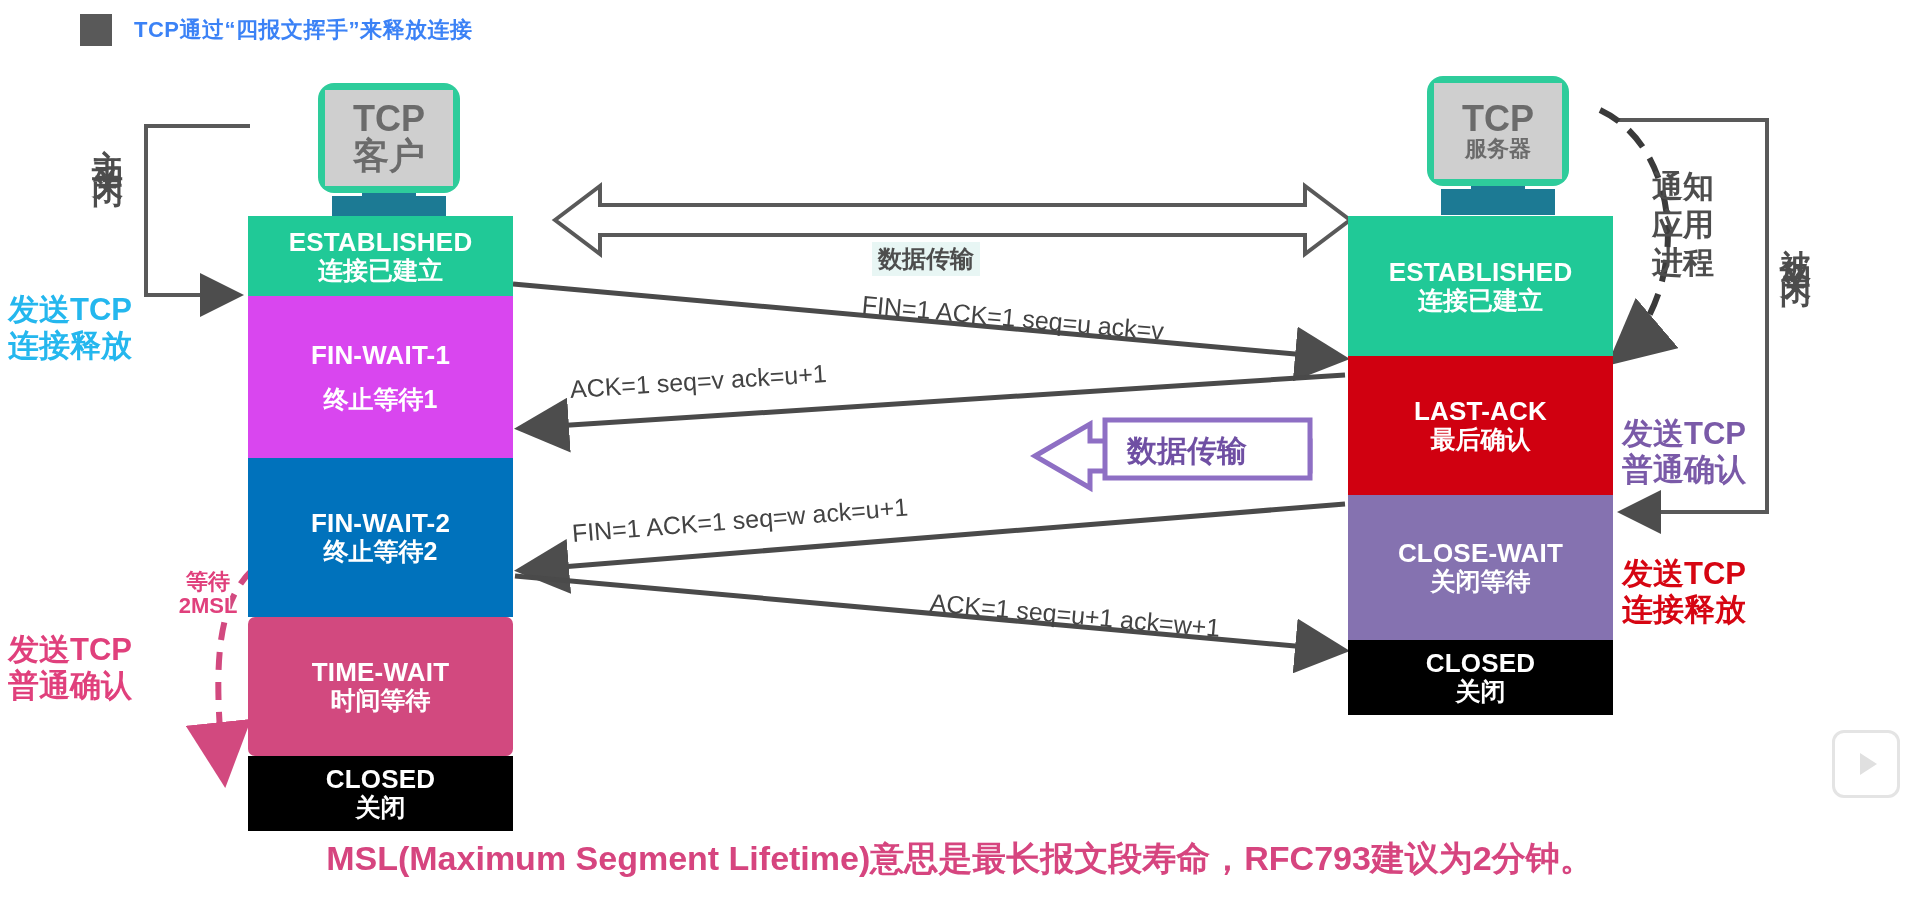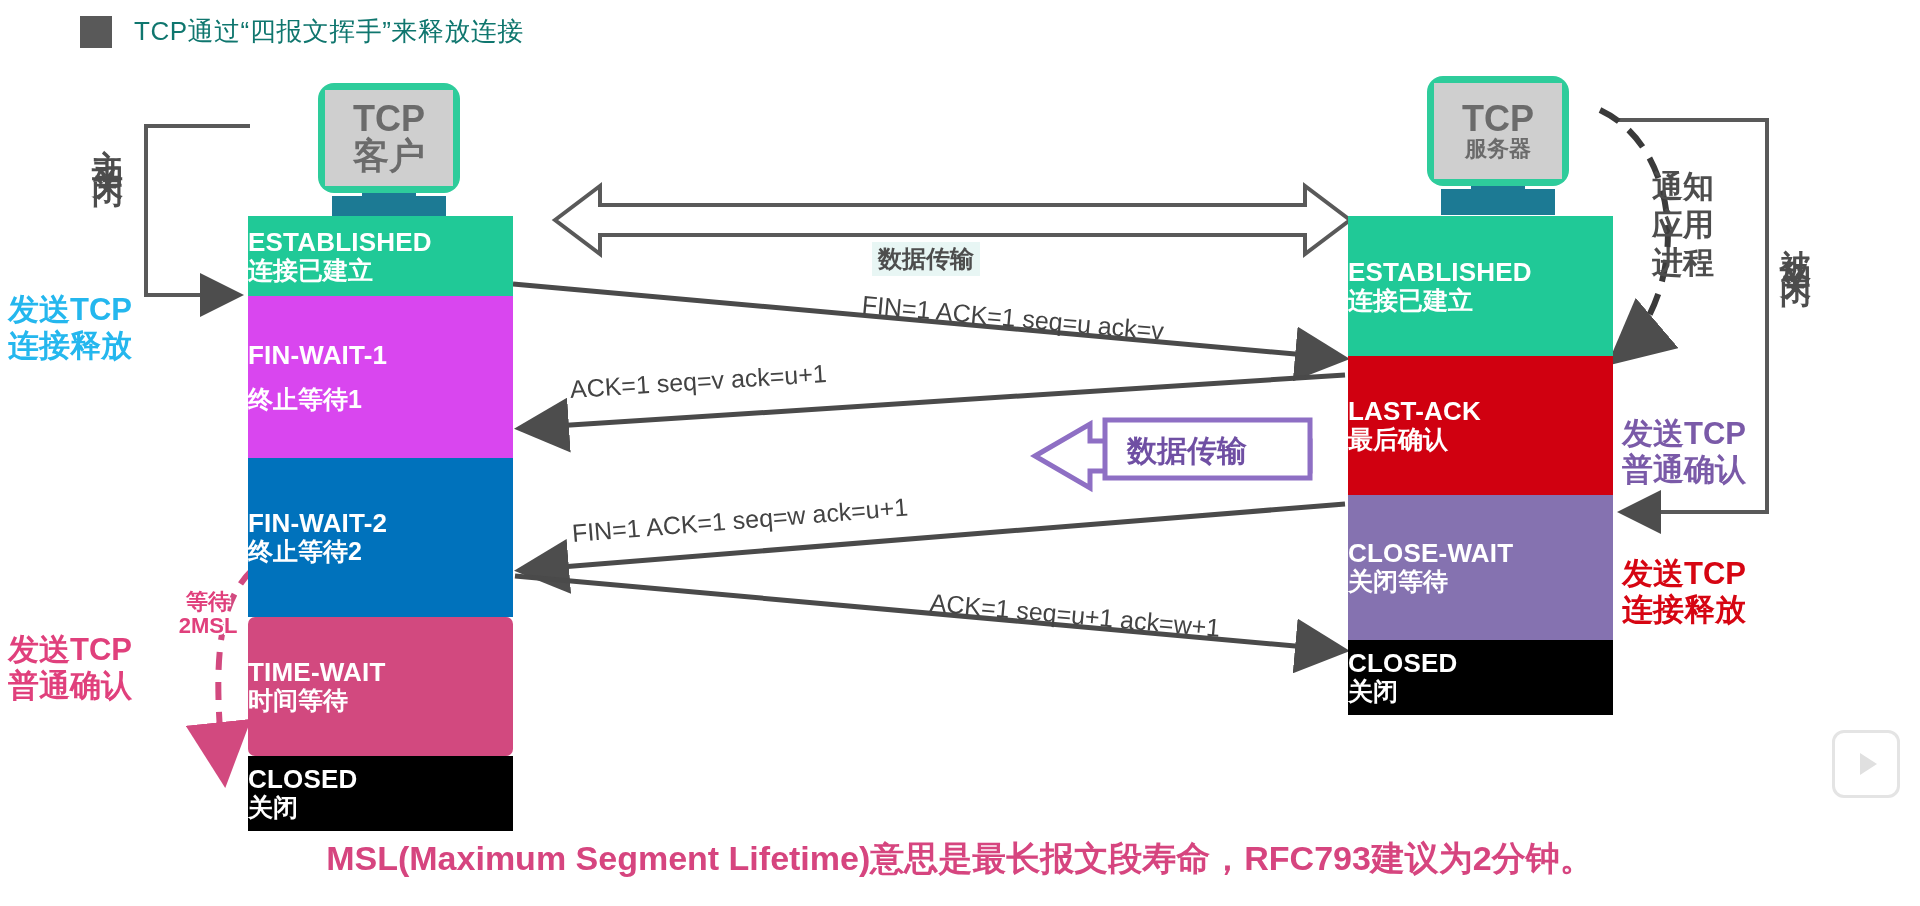--- a/index.html
+++ b/index.html
@@ -8,21 +8,21 @@
     background:#ffffff;
     font-family:"Liberation Sans","DejaVu Sans",sans-serif;
     position:relative;
     overflow:hidden;
   }
   #stage { position:absolute; left:0; top:0; width:1920px; height:906px; }
 
   
   .title-row { position:absolute; left:80px; top:14px; display:flex; align-items:center; gap:22px; }
   .title-bullet { width:32px; height:32px; background:#595959; }
-  .title-text { font-size:26px; font-weight:normal; color:#0f766e; letter-spacing:.5px; white-space:nowrap; }
+  .title-text { font-size:22px; font-weight:bold; color:#3b82f6; letter-spacing:.5px; white-space:nowrap; }
 
   
   svg.overlay { position:absolute; left:0; top:0; width:1920px; height:906px; pointer-events:none; }
 
   
   .host {
     position:absolute;
     background:#2ecc9b;
     border-radius:16px;
     padding:7px;
@@ -37,21 +37,21 @@
   }
   .host-inner span { font-size:36px; font-weight:bold; color:#6b6b6b; }
 
   .stand-neck { position:absolute; background:#1c7a94; }
   .stand-base { position:absolute; background:#1c7a94; }
 
   
   .col { position:absolute; width:265px; }
   .state {
     box-sizing:border-box;
-    display:flex; flex-direction:column; align-items:flex-start; justify-content:center;
+    display:flex; flex-direction:column; align-items:center; justify-content:center;
     color:#ffffff; line-height:1.1; text-align:center;
   }
   .state .en { font-size:26px; font-weight:bold; letter-spacing:.2px; }
   .state .cn { font-size:25px; font-weight:bold; }
 
   
   .vert {
     position:absolute;
     writing-mode:vertical-rl;
     font-size:31px; font-weight:bold; color:#4d4d4d;
@@ -250,21 +250,21 @@
   <div class="ann cyan" style="left:8px; top:246px;">
     <div>发送TCP</div>
     <div>连接释放</div>
   </div>
 
   <div class="ann pink" style="left:8px; top:586px;">
     <div>发送TCP</div>
     <div>普通确认</div>
   </div>
 
-  <div class="msl-note" style="left:165px; top:590px; width:86px;">
+  <div class="msl-note" style="left:165px; top:570px; width:86px;">
     <div>等待</div>
     <div>2MSL</div>
   </div>
 
   <div class="ann gray" style="left:1652px; top:122px; line-height:1.22;">
     <div>通知</div>
     <div>应用</div>
     <div>进程</div>
   </div>
 

